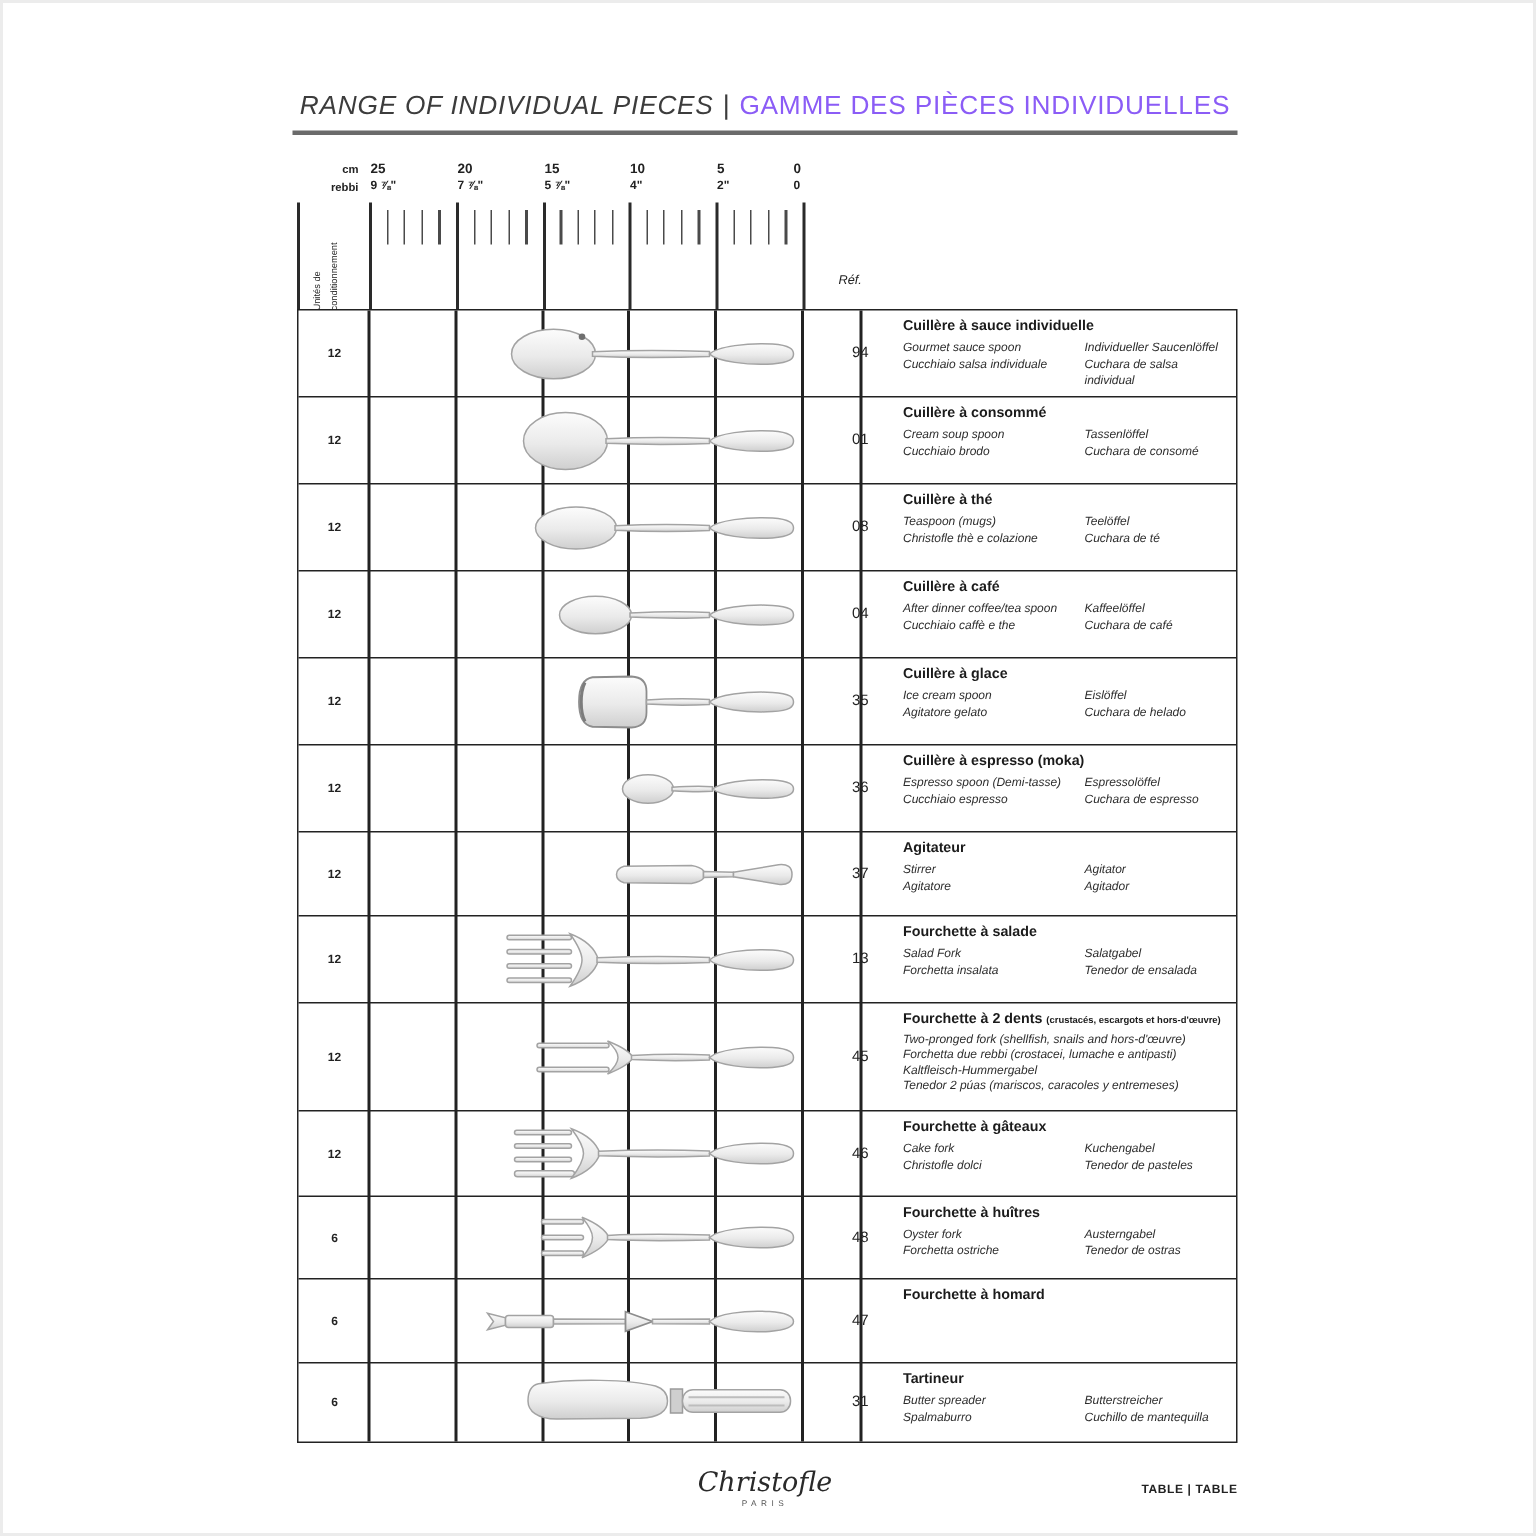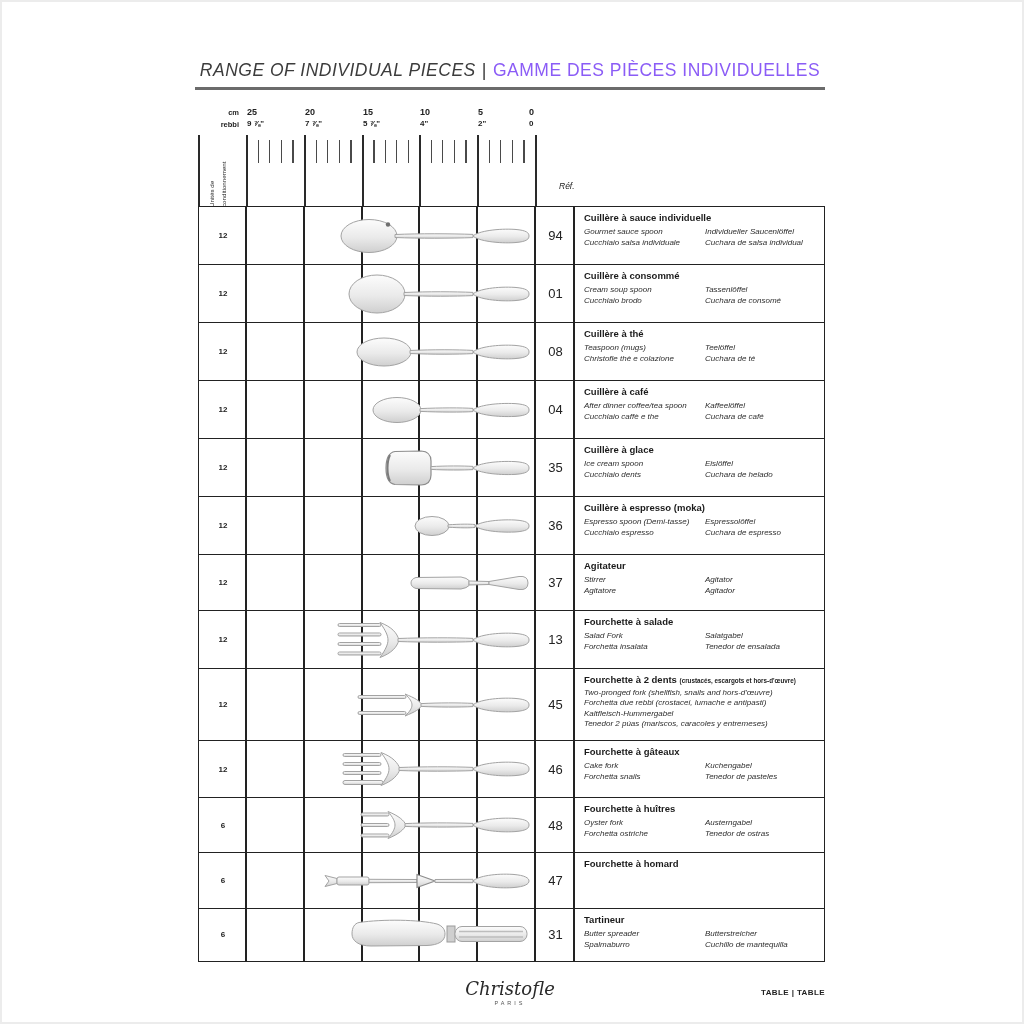--- a/index.html
+++ b/index.html
@@ -28,21 +28,21 @@
   .tbl{position:absolute;left:198px;top:206px;width:627px;height:756px;
        border:1.8px solid #222;box-sizing:border-box;}
   .vline{position:absolute;top:0;bottom:0;width:1.8px;background:#222;z-index:1;}
   .row{position:relative;display:flex;border-bottom:1.8px solid #222;box-sizing:border-box;}
   .row:last-child{border-bottom:none;}
   .c-qty{width:48px;display:flex;align-items:center;justify-content:center;
          font-size:8px;font-weight:700;color:#222;z-index:2;}
   .c-picto{width:289px;position:relative;}
   .c-picto svg{position:absolute;right:5px;top:50%;transform:translateY(-50%);z-index:2;}
   .c-ref{width:39px;display:flex;align-items:center;justify-content:center;
-         font-size:13px;color:#222;z-index:2;}
+         font-size:10px;color:#222;z-index:2;padding-left:18px;}
   .c-desc{flex:1;padding:5px 4px 0 9px;z-index:2;overflow:hidden;}
   .d-title{font-size:9.5px;font-weight:700;color:#1b1b1b;margin-bottom:2.5px;white-space:nowrap;}
   .d-note{font-size:6.3px;font-weight:700;}
   .d-cols{display:flex;font-style:italic;font-size:8px;line-height:1.4;color:#2d2d2d;}
   .d-left{width:121px;flex:none;}
   .d-right{flex:1;}
   .d-lines{font-style:italic;font-size:8px;line-height:1.32;color:#2d2d2d;}
   .met{fill:url(#gmetal);stroke:#a3a3a3;stroke-width:1;}
   .met2{fill:url(#gmetal);stroke:#8d8d8d;stroke-width:1.2;}
   
@@ -243,21 +243,21 @@
           <path class="met" d="M48,20.6 C62,19.8 80,19.8 90,20.4 L90,23.6 C80,24.2 62,24.2 48,23.4 Z"></path>
           <path class="met" d="M90,22 C95,17.3 114,14.7 132,15.6 C144,16.4 146,19 146,22 C146,25 144,27.6 132,28.4 C114,29.3 95,26.7 90,22 Z"></path>
         </svg>
       </div>
       <div class="c-ref">35</div>
       <div class="c-desc">
         <div class="d-title">Cuillère à glace</div>
         <div class="d-cols">
           <div class="d-left">
               <div>Ice cream spoon</div>
-              <div>Cucchiaio dents</div>
+              <div>Agitatore gelato</div>
             </div>
           <div class="d-right">
               <div>Eislöffel</div>
               <div>Cuchara de helado</div>
             </div>
         </div>
       </div>
     </div>
 
     <div class="row" style="height:58px">
@@ -374,21 +374,21 @@
           <path class="met" d="M58,20.5 C82,19.6 112,19.6 132,20.4 L132,23.6 C112,24.4 82,24.4 58,23.5 Z"></path>
           <path class="met" d="M132,22 C137,17 157,14.3 174,15.4 C186,16.3 188,19 188,22 C188,25 186,27.7 174,28.6 C157,29.7 137,27 132,22 Z"></path>
         </svg>
       </div>
       <div class="c-ref">46</div>
       <div class="c-desc">
         <div class="d-title">Fourchette à gâteaux</div>
         <div class="d-cols">
           <div class="d-left">
               <div>Cake fork</div>
-              <div>Forchetta snails</div>
+              <div>Christofle dolci</div>
             </div>
           <div class="d-right">
               <div>Kuchengabel</div>
               <div>Tenedor de pasteles</div>
             </div>
         </div>
       </div>
     </div>
 
     <div class="row" style="height:55px">

